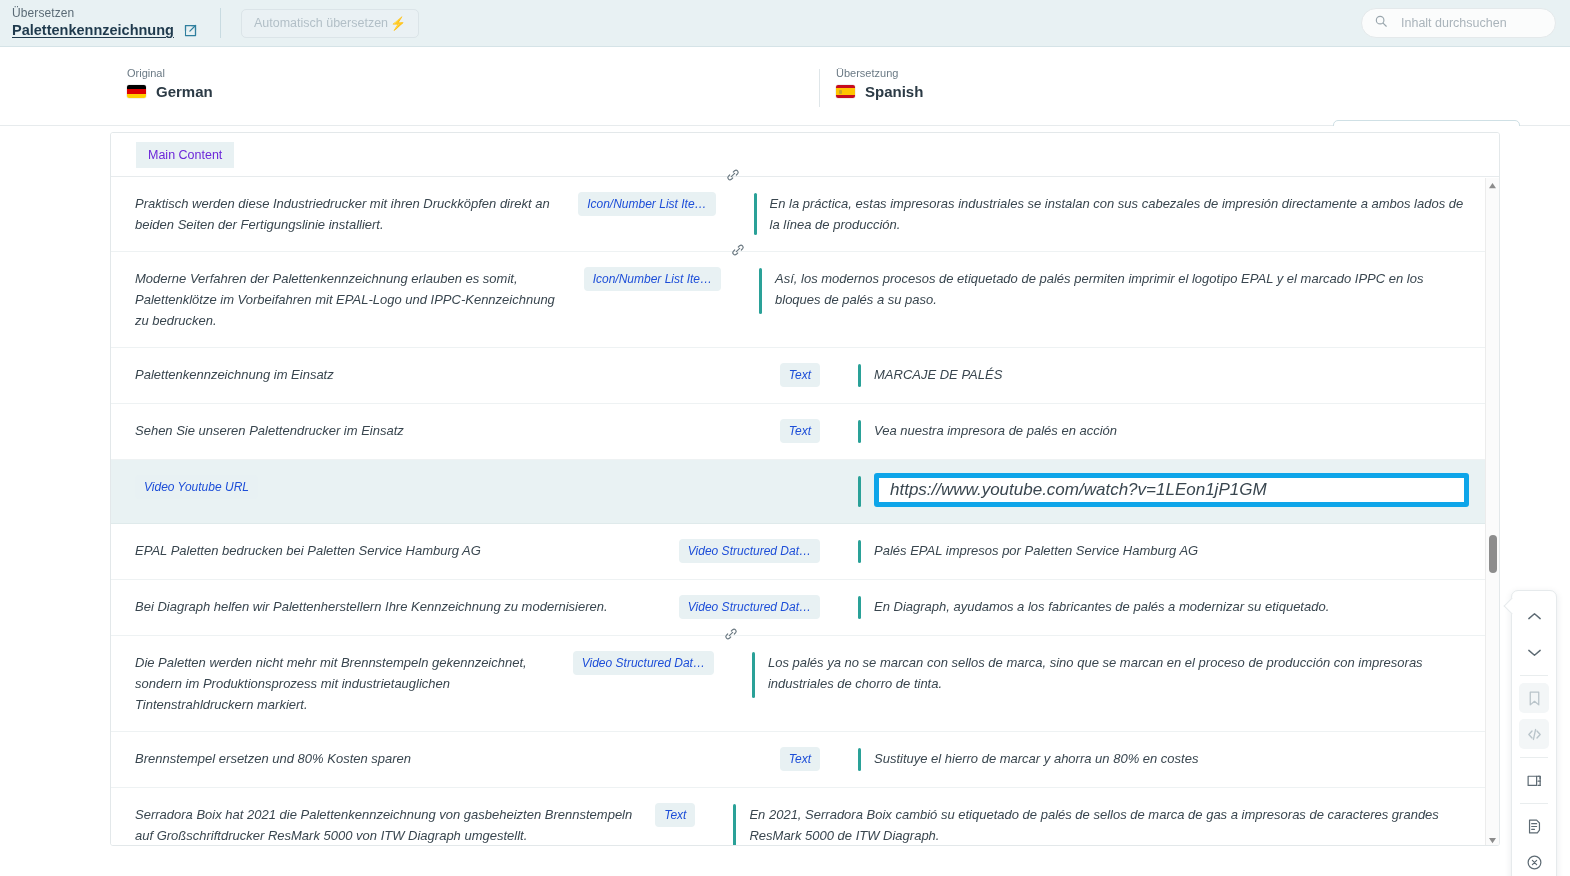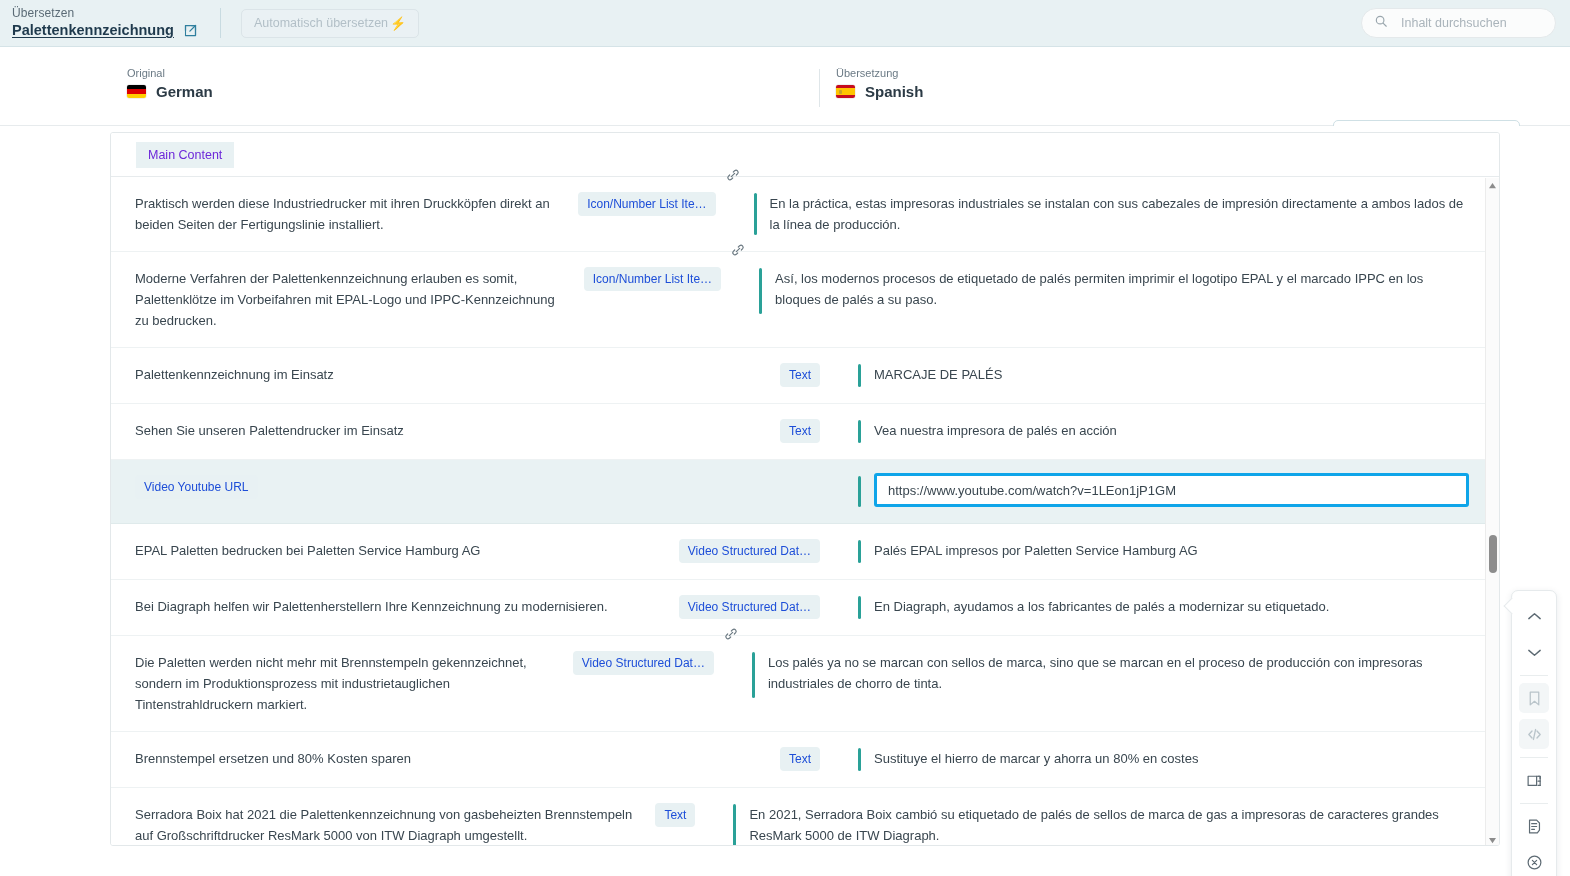--- a/index.html
+++ b/index.html
@@ -121,20 +121,21 @@
     cursor: pointer;
   }
 
   .rows { position: relative; }
   .row {
     position: relative;
     display: flex;
     min-height: 54px;
     border-bottom: 1px solid #eef2f3;
     background: #ffffff;
+    font-style: italic;
   }
   .row.selected { background: #e9f2f3; border-bottom-color: #dfeaeb; }
 
   .cell-src {
     position: relative;
     width: 709px;
     padding: 16px 0 16px 24px;
     display: flex; align-items: flex-start; gap: 10px;
   }
   .src-text {
@@ -172,26 +173,26 @@
     background: #2aa198; border-radius: 2px;
     margin-right: 13px;
     min-height: 21px;
     max-height: 46px;
   }
   .trg-text { font-size: 13px; line-height: 21px; color: #39464f; }
 
   .url-input {
     flex: 1 1 auto;
     background: #ffffff;
-    border: 3px solid #0ea5e9;
+    border: 5px solid #0ea5e9;
     border-radius: 3px;
     height: 34px;
     display: flex; align-items: center;
     padding: 0 11px;
-    font-size: 13px; color: #39464f;
+    font-size: 17px; color: #39464f;
     margin-top: -3px;
   }
 
   
   .pscroll {
     position: absolute; right: 0; top: 45px;
     width: 14px; height: 669px;
     background: #fbfbfb;
     border-left: 1px solid #ececec;
   }

